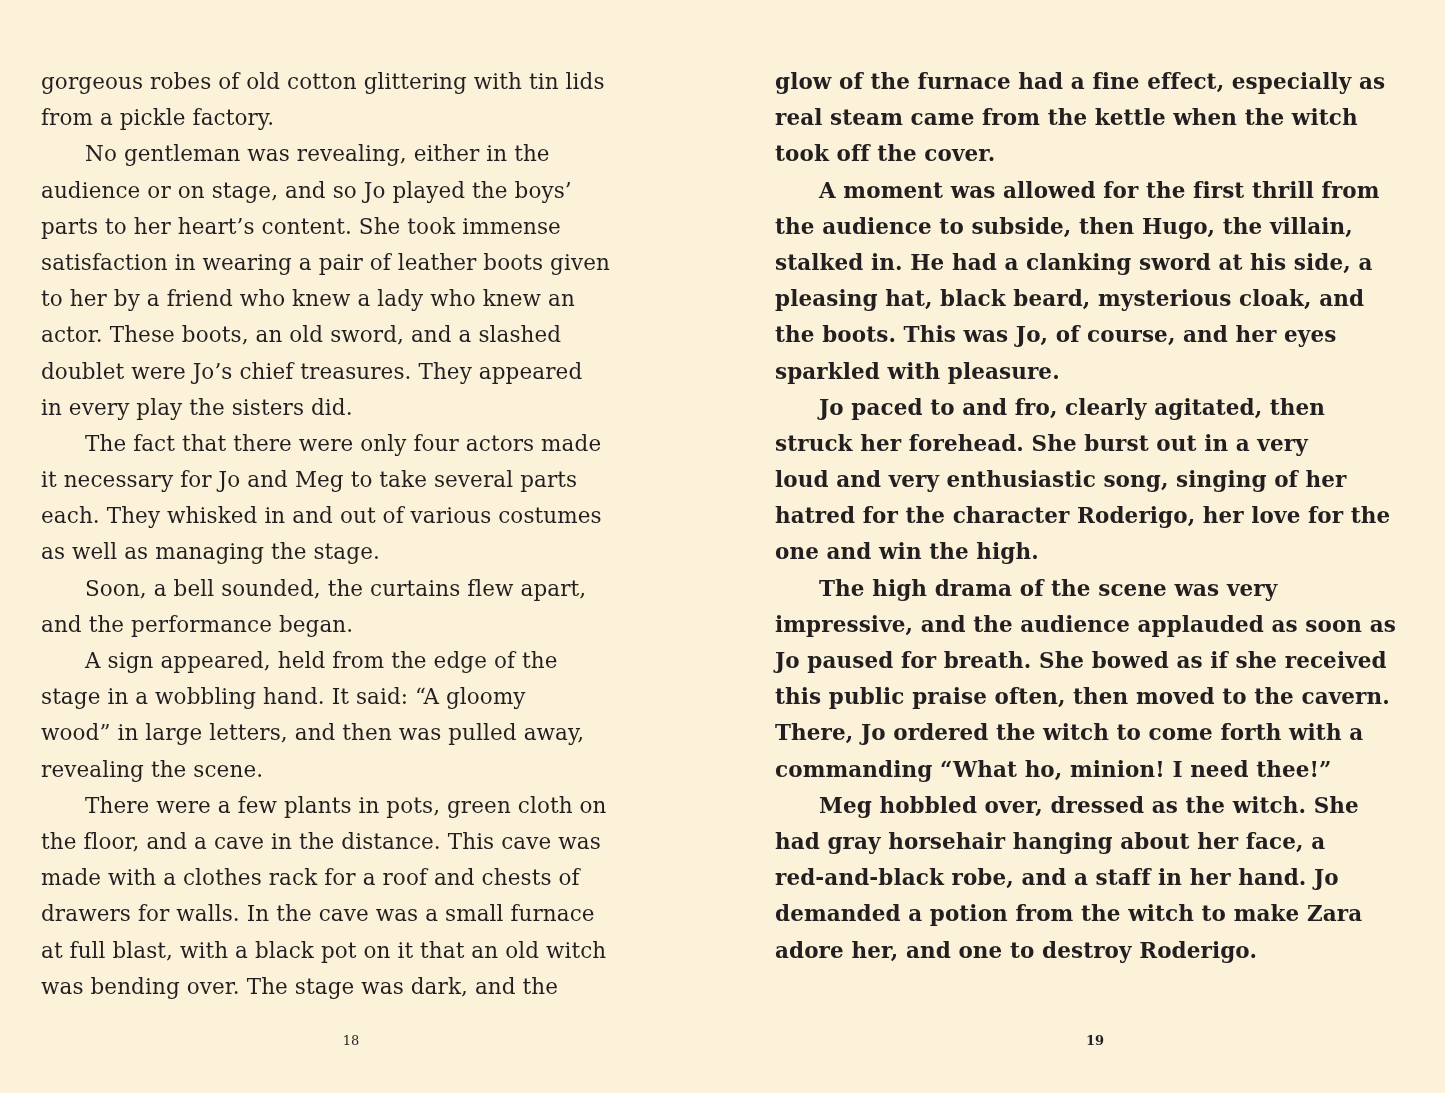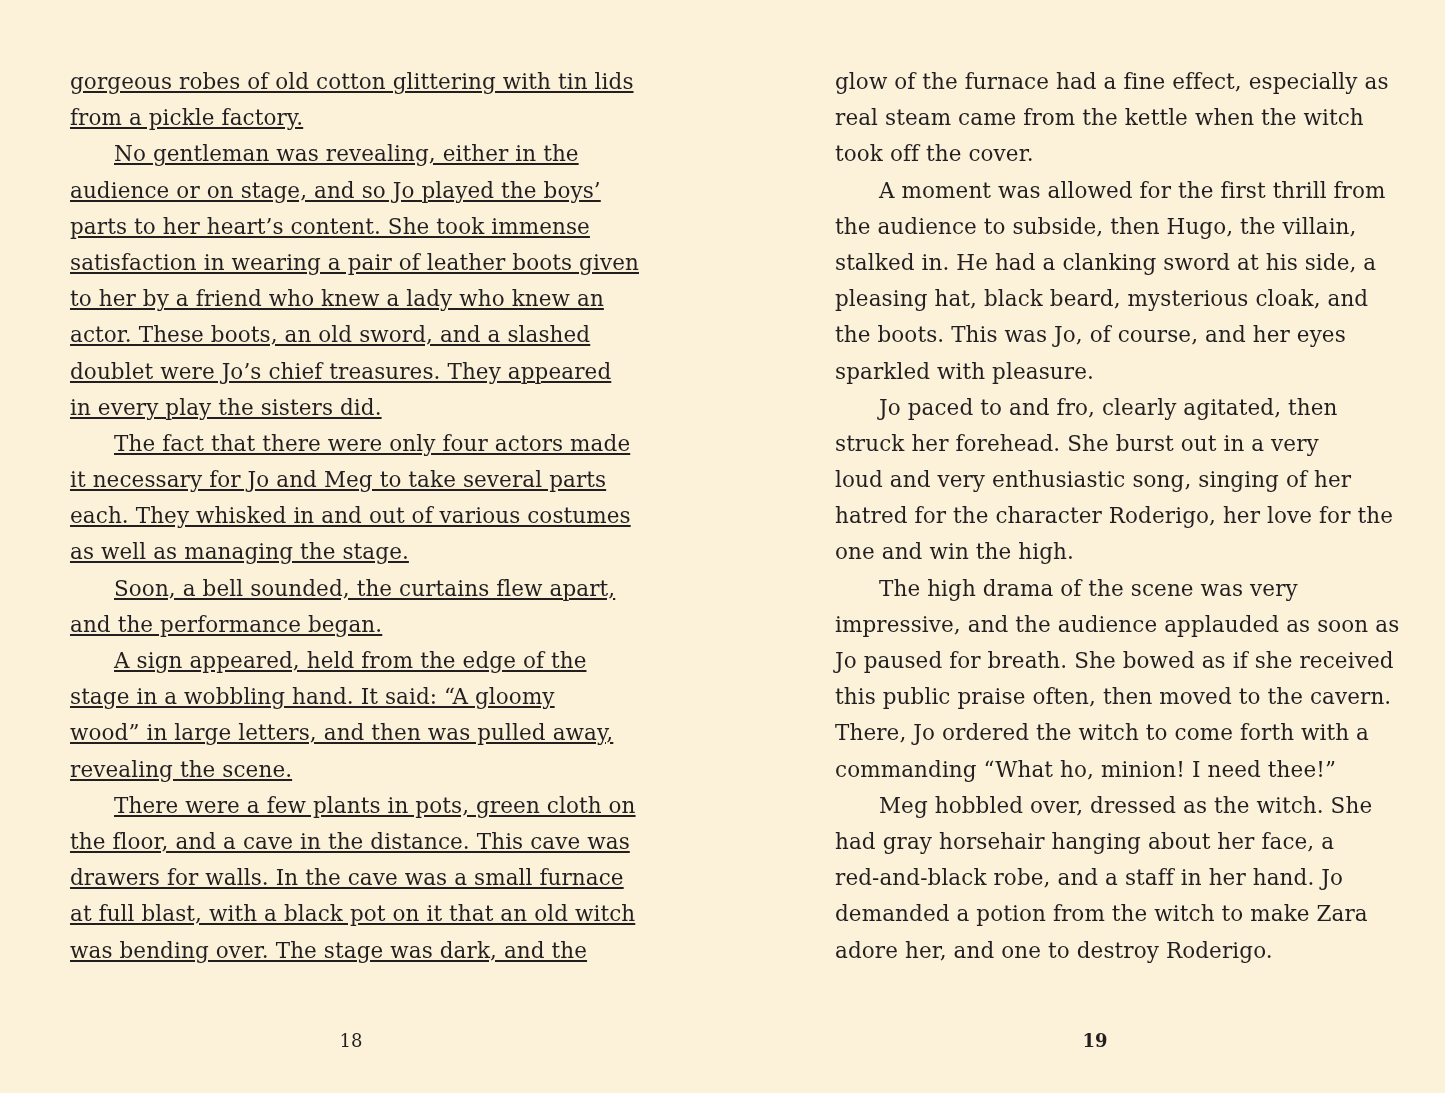--- a/index.html
+++ b/index.html
@@ -13,35 +13,35 @@
       position: relative;
       overflow: hidden;
       font-family: "DejaVu Serif", serif;
       color: #231F20;
     }
     .page {
       position: absolute;
       top: 64px;
       width: 600px;
     }
-    .page.left { left: 70px; text-decoration: underline; }
-    .page.right { left: 835px; }
+    .page.left { left: 41px; }
+    .page.right { left: 775px; font-weight: bold; }
     .line {
       display: block;
       height: 36.2px;
       line-height: 36.2px;
       font-size: 21.5px;
       white-space: nowrap;
       letter-spacing: 0.1px;
     }
     .line.indent { padding-left: 44px; }
     .page-number {
       position: absolute;
       top: 1028px;
-      font-size: 18px;
+      font-size: 13px;
       line-height: 26px;
       width: 60px;
       text-align: center;
     }
     .page-number.left { left: 321px; }
     .page-number.right { left: 1065px; font-weight: bold; }
   </style>
 </head>
 <body>
 
@@ -61,20 +61,21 @@
     <span class="line">each.  They whisked in and out of various costumes</span>
     <span class="line">as well as managing the stage.</span>
     <span class="line indent">Soon, a bell sounded, the curtains flew apart,</span>
     <span class="line">and the performance began.</span>
     <span class="line indent">A sign appeared, held from the edge of the</span>
     <span class="line">stage in a wobbling hand.  It said: “A gloomy</span>
     <span class="line">wood” in large letters, and then was pulled away,</span>
     <span class="line">revealing the scene.</span>
     <span class="line indent">There were a few plants in pots, green cloth on</span>
     <span class="line">the floor, and a cave in the distance.  This cave was</span>
+    <span class="line">made with a clothes rack for a roof and chests of</span>
     <span class="line">drawers for walls.  In the cave was a small furnace</span>
     <span class="line">at full blast, with a black pot on it that an old witch</span>
     <span class="line">was bending over.  The stage was dark, and the</span>
   </div>
 <div class="page right" id="right-page">
     <span class="line">glow of the furnace had a fine effect, especially as</span>
     <span class="line">real steam came from the kettle when the witch</span>
     <span class="line">took off the cover.</span>
     <span class="line indent">A moment was allowed for the first thrill from</span>
     <span class="line">the audience to subside, then Hugo, the villain,</span>

